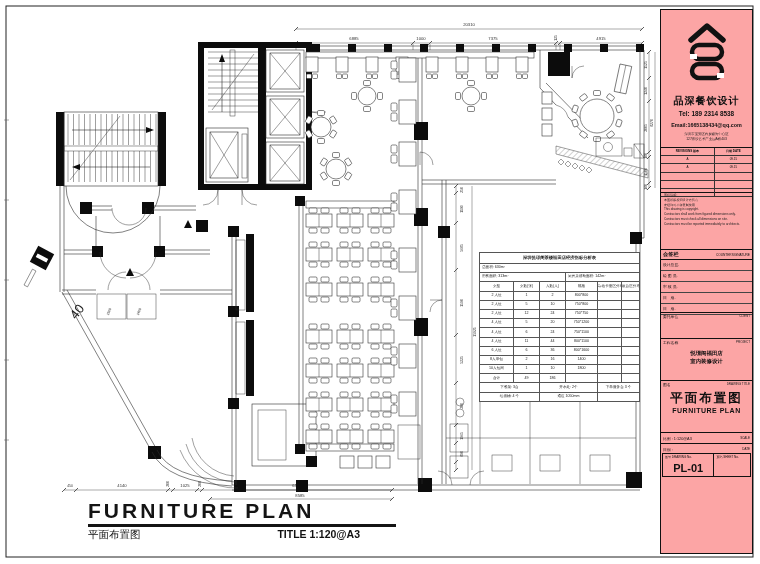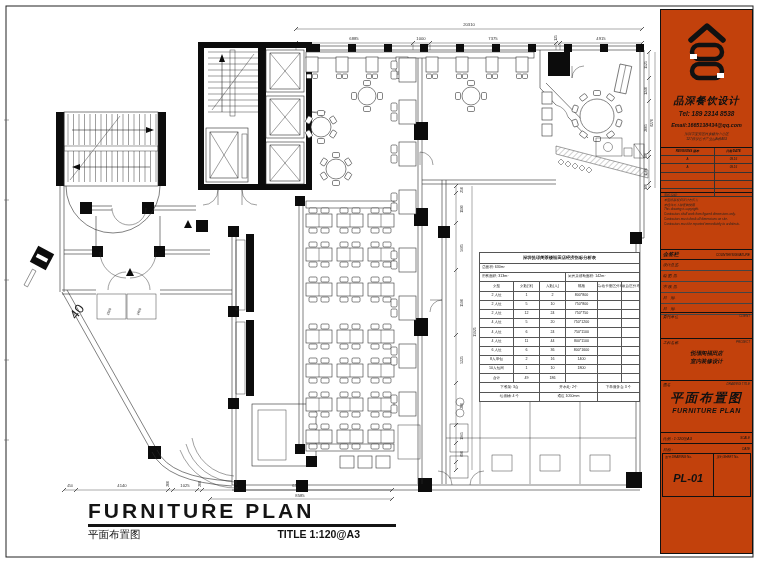--- a/index.html
+++ b/index.html
@@ -9,21 +9,21 @@
   .w2 {stroke:#2b2b2b;stroke-width:.6;fill:none;}
   .w3 {stroke:#2b2b2b;stroke-width:.45;fill:none;}
   .blk{fill:#0c0c0c;stroke:none;}
   .dim{stroke:#555;stroke-width:.5;fill:none;}
   .tick{stroke:#333;stroke-width:.8;fill:none;}
   .dt{font-size:4.2px;fill:#333;}
   .dts{font-size:3.4px;fill:#333;}
   .furn{fill:#fff;stroke:#333;stroke-width:.6;}
   
   .tb{position:absolute;left:660px;top:9px;width:93px;height:545px;border:1.6px solid #111;
-      background:#c2410c;box-sizing:border-box;display:flex;flex-direction:column;font-style:italic;}
+      background:#fca5a5;box-sizing:border-box;display:flex;flex-direction:column;}
   .tb>div{box-sizing:border-box;flex:0 0 auto;}
   .tb-logo{height:84px;display:flex;align-items:center;justify-content:center;}
   .tb-company{height:16px;font-size:10px;font-weight:bold;letter-spacing:1px;text-align:center;}
   .tb-tel{height:12px;font-size:6.4px;font-weight:bold;text-align:center;}
   .tb-email{height:10px;font-size:5.4px;font-weight:bold;text-align:center;}
   .tb-addr{height:15px;font-size:3.4px;text-align:center;line-height:1.6;color:#222;}
   .tb-revs{height:46px;border-top:.7px solid #111;border-bottom:.7px solid #111;font-size:3px;}
   .rev-row{display:flex;border-bottom:.5px solid #333;height:7.2px;line-height:7.2px;}
   .rev-row span:first-child{flex:0 0 58%;border-right:.5px solid #333;text-align:center;}
   .rev-row span:last-child{flex:1;text-align:center;}
@@ -41,21 +41,21 @@
   .tb-client{height:26px;border-top:.7px solid #111;}
   .tb-project{height:42px;border-top:.7px solid #111;}
   .proj-name{text-align:center;font-size:5.4px;font-weight:bold;line-height:1.5;margin-top:4px;}
   .tb-dtitle{height:52px;border-top:.7px solid #111;}
   .dt-zh{text-align:center;font-size:12.5px;font-weight:bold;letter-spacing:2px;margin-top:3px;}
   .dt-en{text-align:center;font-size:7px;font-weight:bold;letter-spacing:.5px;}
   .tb-scale{height:20px;}
   .scale-row{height:10px;border-top:.6px solid #111;display:flex;justify-content:space-between;
              align-items:center;padding:0 2px;font-size:3.8px;}
   .scale-row .en{font-size:3px;}
-  .tb-dwg{height:44px;border:1.8px solid #111;margin:1px;display:flex;}
+  .tb-dwg{height:24px;border:1.8px solid #111;margin:1px;display:flex;}
   .dwg-l{flex:0 0 58%;border-right:.7px solid #111;display:flex;flex-direction:column;}
   .dwg-l .lab,.dwg-r .lab{font-size:3px;padding:1px 0 0 2px;}
   .dwg-no{flex:1;display:flex;align-items:center;justify-content:center;font-size:11px;font-weight:bold;}
   .dwg-r{flex:1;}
   
   .stats{position:absolute;left:479px;top:252px;width:160px;background:#fff;border-collapse:collapse;
          table-layout:fixed;font-size:3.6px;color:#222;}
   .stats td,.stats th{border:.5px solid #555;padding:0;text-align:center;height:8.2px;line-height:1;
                       overflow:hidden;white-space:nowrap;font-weight:normal;}
   .stats .t-title{height:10px;font-size:4.3px;font-weight:bold;}

